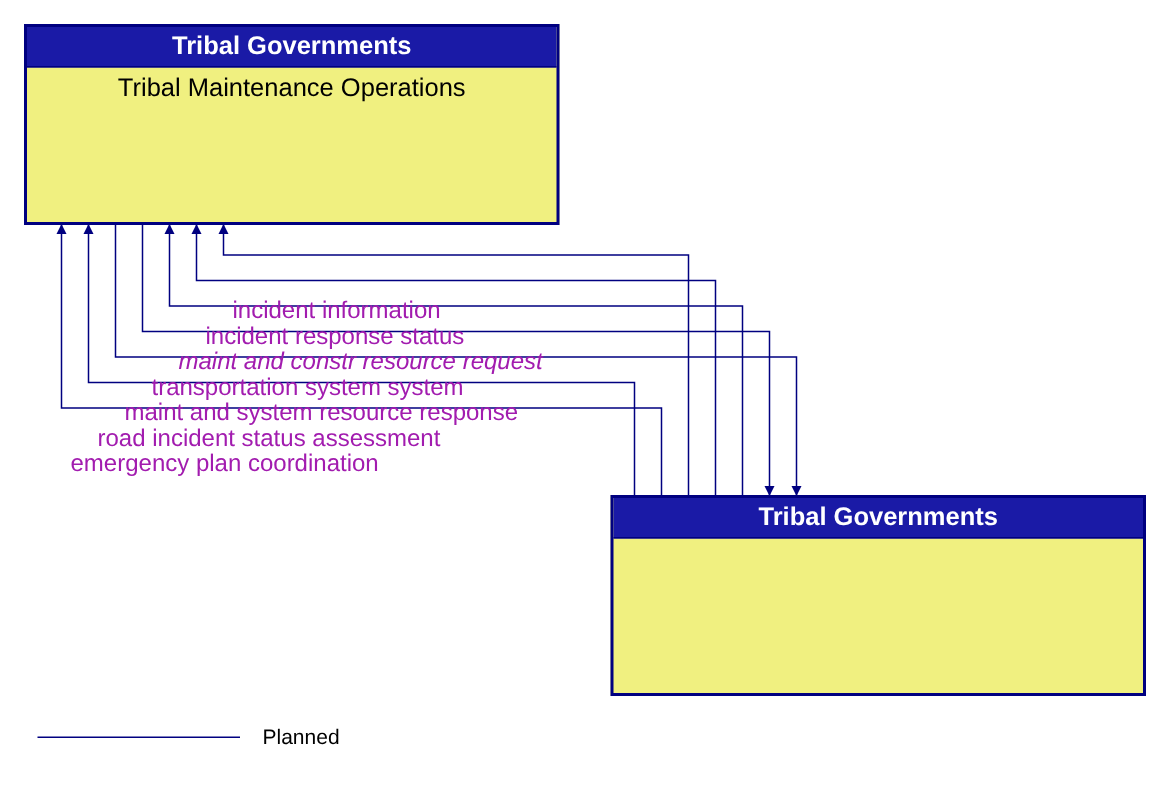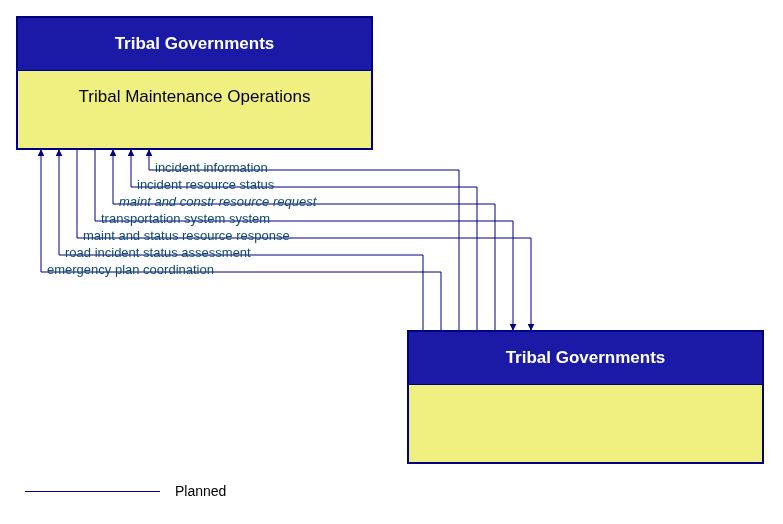--- a/index.html
+++ b/index.html
@@ -16,34 +16,35 @@
     border: 2px solid #000080;
     box-sizing: border-box;
     background: #f0f080;
   }
   .node-header {
     background: #1a1aa6;
     color: #fff;
     text-align: center;
     font-weight: bold;
     font-size: 17px;
-    padding: 16px 0;
+    padding: 3px 0;
     border-bottom: 1px solid #000080;
   }
   .node-body {
     text-align: center;
     font-size: 17px;
     color: #000;
-    padding: 16px 6px;
+    padding: 4px 6px;
   }
   .flow-label {
     position: absolute;
-    font-size: 13px;
-    color: #0c4a6e;
+    font-size: 16px;
+    color: #a21caf;
     white-space: nowrap;
+    margin-top: 39px;
   }
   .legend-line {
     position: absolute;
     height: 0;
     border-top: 1px solid #000080;
   }
   .legend-text {
     position: absolute;
     font-size: 14px;
     color: #000;
@@ -85,21 +86,21 @@
 <div class="node" style="left:16px; top:16px; width:357px; height:134px;">
   <div class="node-header">Tribal Governments</div>
   <div class="node-body">Tribal Maintenance Operations</div>
 </div>
 
 <div class="node" style="left:407px; top:330px; width:357px; height:134px;">
   <div class="node-header">Tribal Governments</div>
 </div>
 
 <div class="flow-label" style="left:155px; top:160px;">incident information</div>
-<div class="flow-label" style="left:137px; top:177px;">incident resource status</div>
+<div class="flow-label" style="left:137px; top:177px;">incident response status</div>
 <div class="flow-label" style="left:119px; top:194px;font-style:italic;">maint and constr resource request</div>
 <div class="flow-label" style="left:101px; top:211px;">transportation system system</div>
-<div class="flow-label" style="left:83px;  top:228px;">maint and status resource response</div>
+<div class="flow-label" style="left:83px;  top:228px;">maint and system resource response</div>
 <div class="flow-label" style="left:65px;  top:245px;">road incident status assessment</div>
 <div class="flow-label" style="left:47px;  top:262px;">emergency plan coordination</div>
 
 <div class="legend-line" style="left:25px; top:491px; width:135px;"></div>
 <div class="legend-text" style="left:175px; top:483px;">Planned</div>
 
 </body></html>

